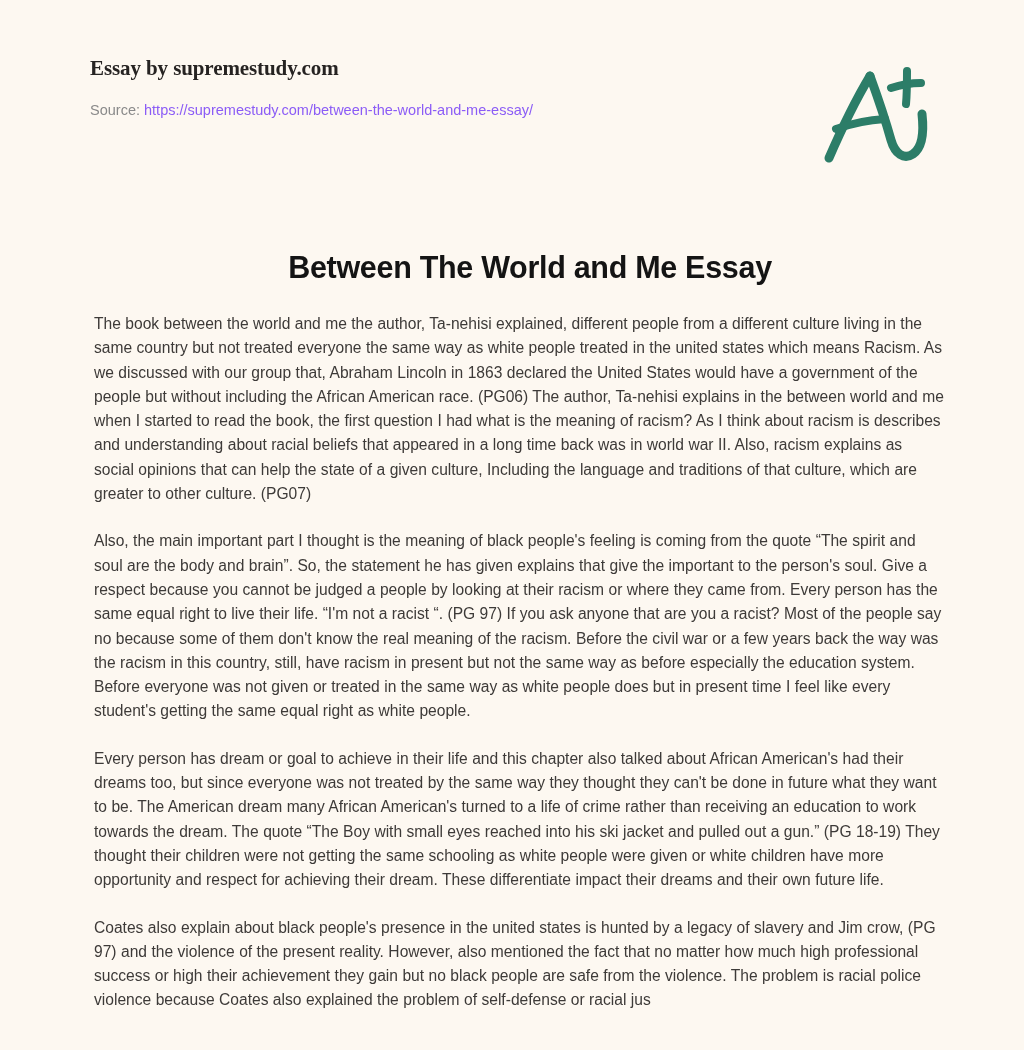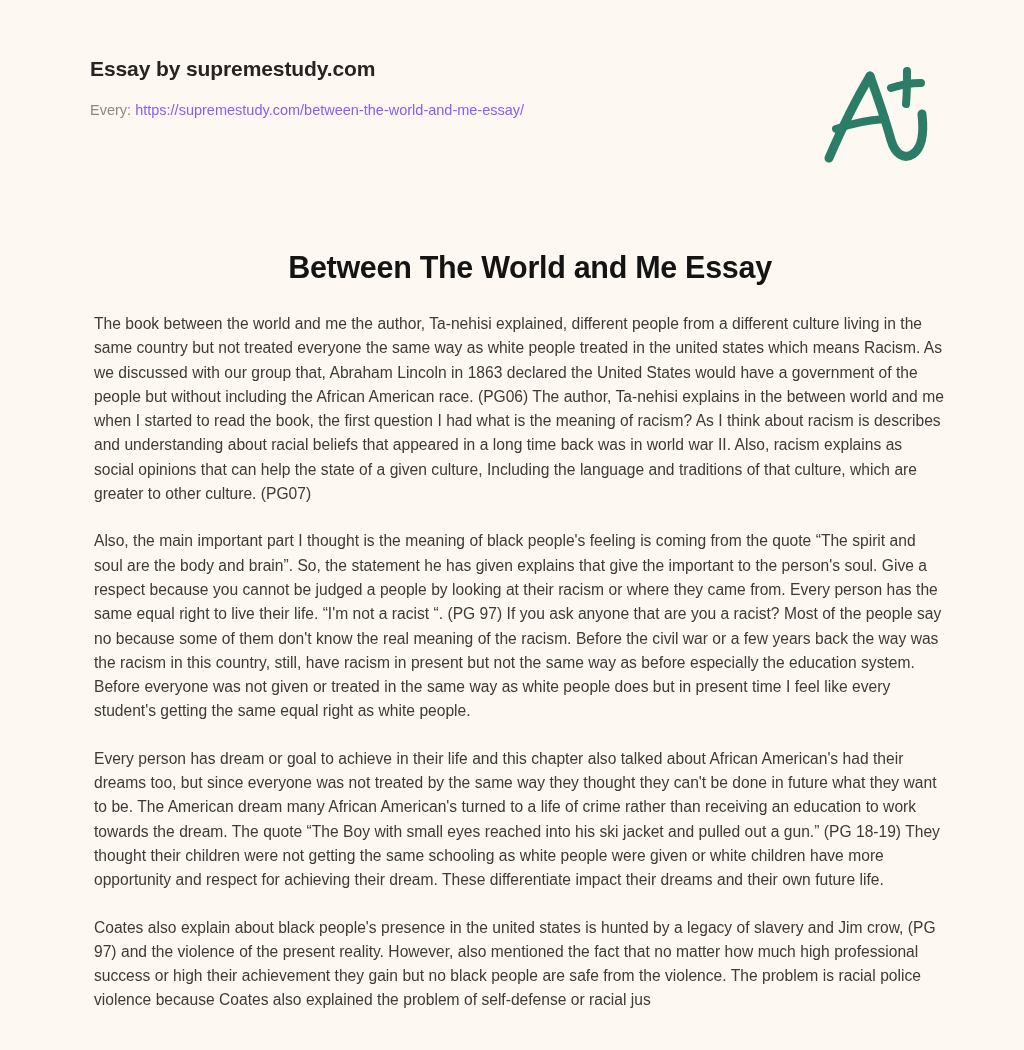--- a/index.html
+++ b/index.html
@@ -26,20 +26,21 @@
     width: 860px;
   }
 
   .byline {
     font-size: 21px;
     font-weight: bold;
     color: #262322;
     letter-spacing: -0.1px;
     line-height: 1.2;
     margin: 0;
+    font-family: Liberation Serif, serif;
   }
 
   .source-line {
     margin-top: 20px;
     font-size: 14.5px;
     line-height: 1.3;
     color: #8a8a8a;
     white-space: nowrap;
   }
 
@@ -105,21 +106,21 @@
 </style>
 </head>
 <body>
 
 <div class="page">
 
   <div class="header">
     <div class="byline">Essay by supremestudy.com</div>
 
     <div class="source-line">
-      <span class="source-label">Every:</span>
+      <span class="source-label">Source:</span>
       <a class="source-url" href="#">https://supremestudy.com/between-the-world-and-me-essay/</a>
     </div>
   </div>
 
   <div class="logo">
     <svg viewBox="0 0 120 112" xmlns="http://www.w3.org/2000/svg">
       <g fill="none" stroke="#2c7d68" stroke-linecap="round" stroke-linejoin="round">
 
         <path d="M58 14 C46 34, 30 66, 17 96" stroke-width="9"></path>
 

